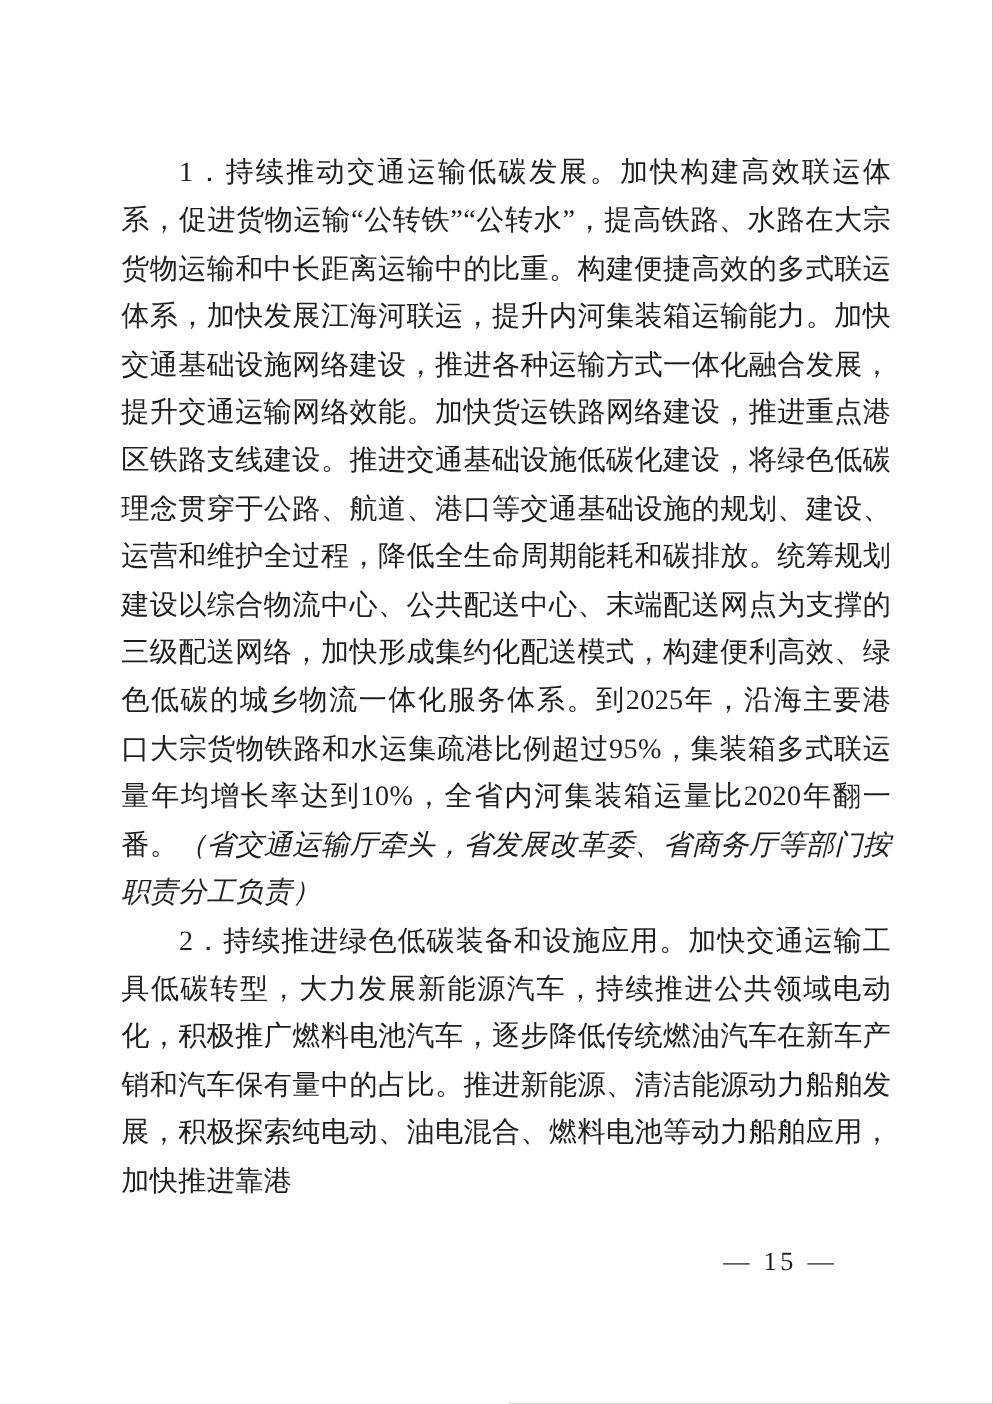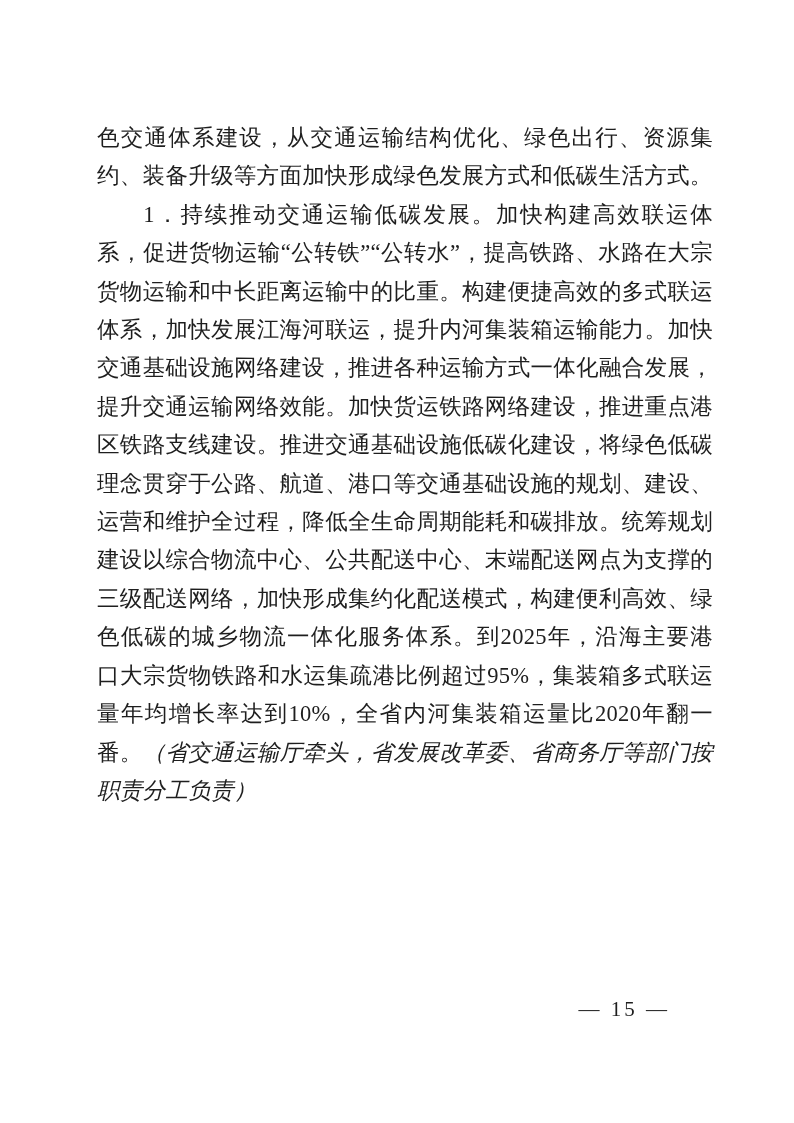--- a/index.html
+++ b/index.html
@@ -47,17 +47,17 @@
     color: #1e1e1e;
     letter-spacing: 3px;
     font-family: "Liberation Serif", "DejaVu Serif", serif;
   }
 </style>
 </head>
 <body>
 
 <div class="page">
   <div class="content">
-    <p class="para">色交通体系建设，从交通运输结构优化、绿色出行、资源集约、装备升级等方面加快形成绿色发展方式和低碳生活方式。</p>
     <p class="para indent"><span>1．持续推动交通运输低碳发展。加快构建高效联运体系，促进货物运输“公转铁”“公转水”，提高铁路、水路在大宗货物运输和中长距离运输中的比重。构建便捷高效的多式联运体系，加快发展江海河联运，提升内河集装箱运输能力。加快交通基础设施网络建设，推进各种运输方式一体化融合发展，提升交通运输网络效能。加快货运铁路网络建设，推进重点港区铁路支线建设。推进交通基础设施低碳化建设，将绿色低碳理念贯穿于公路、航道、港口等交通基础设施的规划、建设、运营和维护全过程，降低全生命周期能耗和碳排放。统筹规划建设以综合物流中心、公共配送中心、末端配送网点为支撑的三级配送网络，加快形成集约化配送模式，构建便利高效、绿色低碳的城乡物流一体化服务体系。到2025年，沿海主要港口大宗货物铁路和水运集疏港比例超过95%，集装箱多式联运量年均增长率达到10%，全省内河集装箱运量比2020年翻一番。</span><span class="attribution">（省交通运输厅牵头，省发展改革委、省商务厅等部门按职责分工负责）</span></p>
+    <p class="para indent">2．持续推进绿色低碳装备和设施应用。加快交通运输工具低碳转型，大力发展新能源汽车，持续推进公共领域电动化，积极推广燃料电池汽车，逐步降低传统燃油汽车在新车产销和汽车保有量中的占比。推进新能源、清洁能源动力船舶发展，积极探索纯电动、油电混合、燃料电池等动力船舶应用，加快推进靠港</p>
   </div>
   <div class="page-number">— 15 —</div>
 </div>
 
 </body></html>

